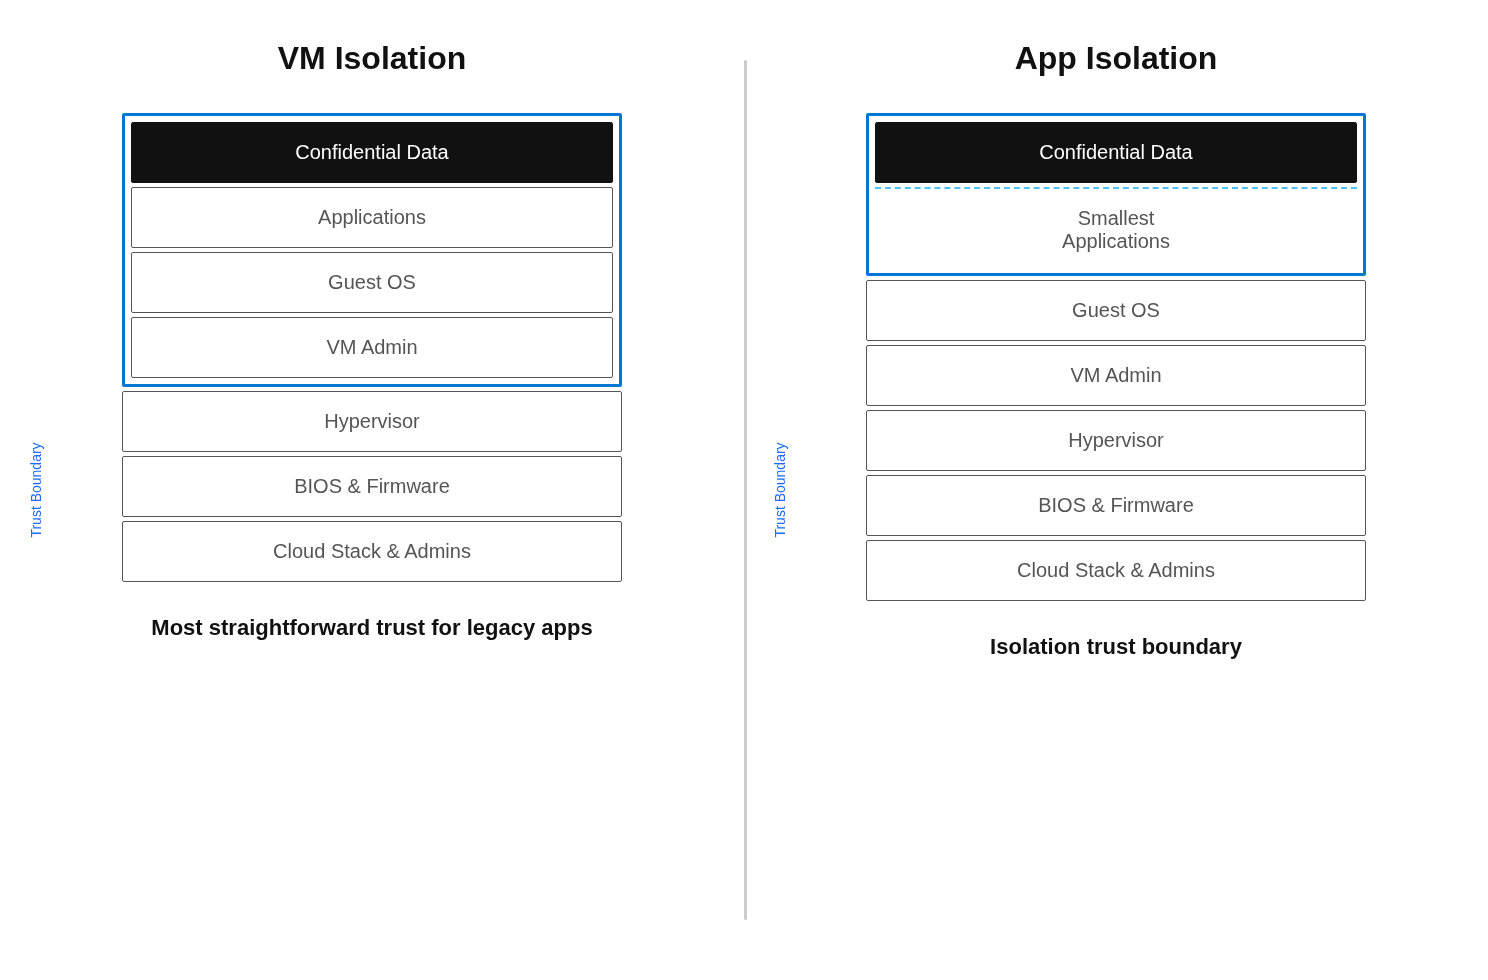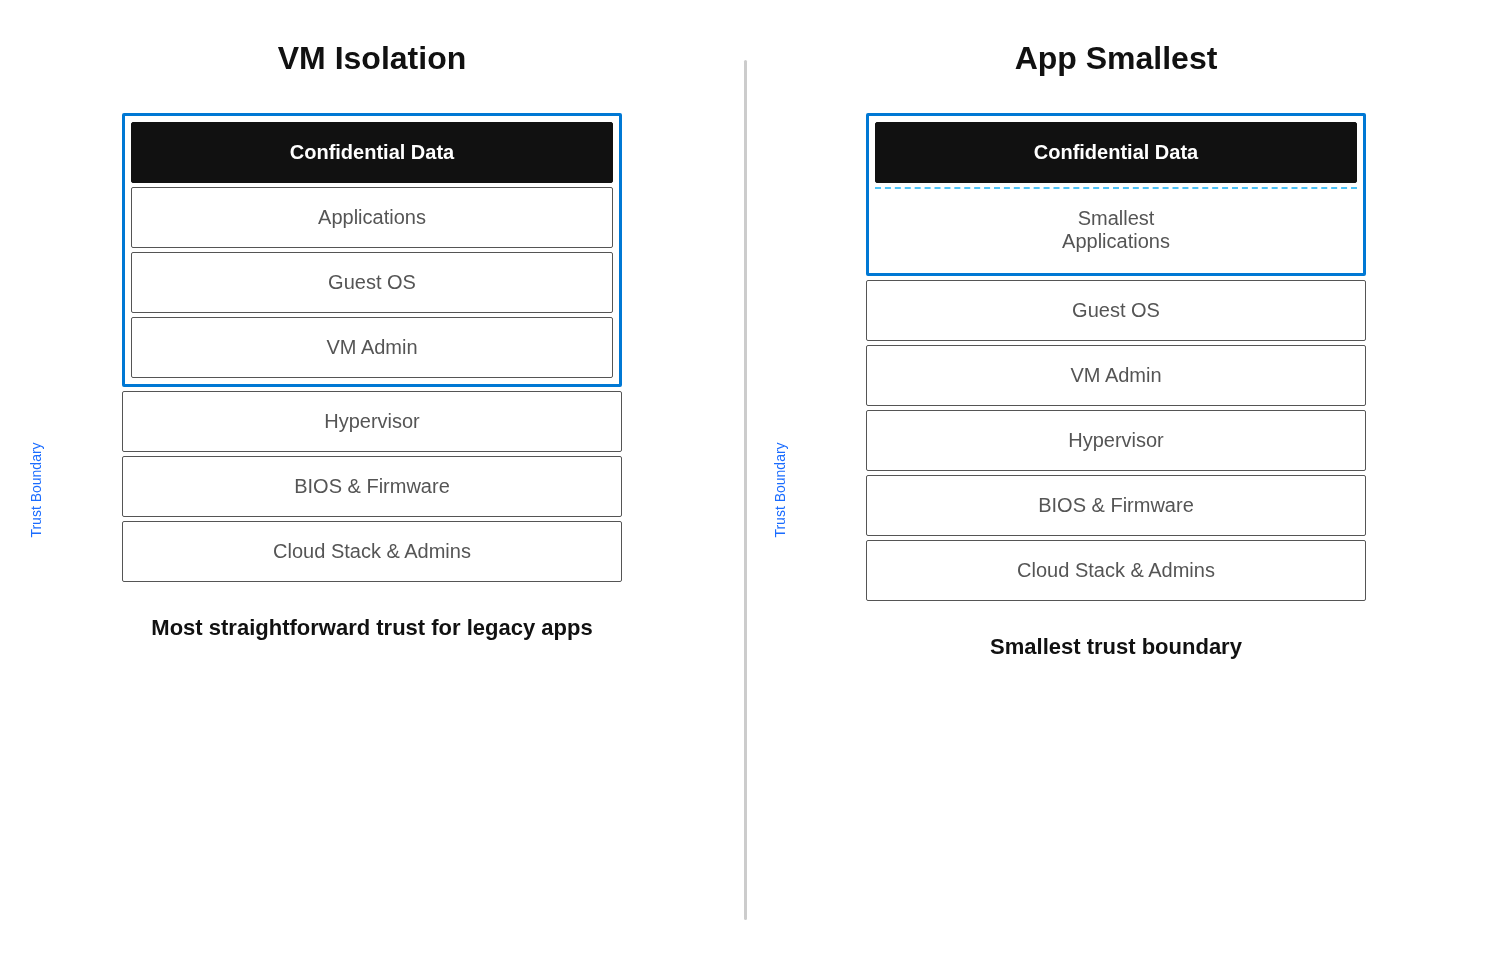--- a/index.html
+++ b/index.html
@@ -93,21 +93,20 @@
 
     .layer:last-child {
       margin-bottom: 0;
     }
 
     .layer.dark {
       background: #111111;
       color: #ffffff;
       border-color: #111111;
       font-size: 20px;
-      font-weight: bold;
     }
 
     
     .layer.outside {
       border: 1.5px solid #555555;
       background: #ffffff;
       color: #555555;
     }
 
     
@@ -181,21 +180,21 @@
     <div class="caption">
       <span>Most straightforward
 trust for legacy apps</span>
     </div>
   </div>
 
   <div class="half">
 
     <span class="trust-boundary-label">Trust Boundary</span>
 
-    <div class="diagram-title">App Smallest</div>
+    <div class="diagram-title">App Isolation</div>
 
     <div class="stack-wrapper">
 
       <div class="enclave-trust-box">
         <div class="layer dark">Confidential Data</div>
 
         <div class="enclave-dashed-line"></div>
 
         <div class="enclave-app-text">
           <div>Smallest</div>
@@ -205,16 +204,16 @@
 
       <div class="outside-layers">
         <div class="layer outside">Guest OS</div>
         <div class="layer outside">VM Admin</div>
         <div class="layer outside">Hypervisor</div>
         <div class="layer outside">BIOS &amp; Firmware</div>
         <div class="layer outside">Cloud Stack &amp; Admins</div>
       </div>
     </div>
 
-    <div class="caption">Smallest trust boundary</div>
+    <div class="caption">Isolation trust boundary</div>
   </div>
 
 </div>
 
 </body></html>

